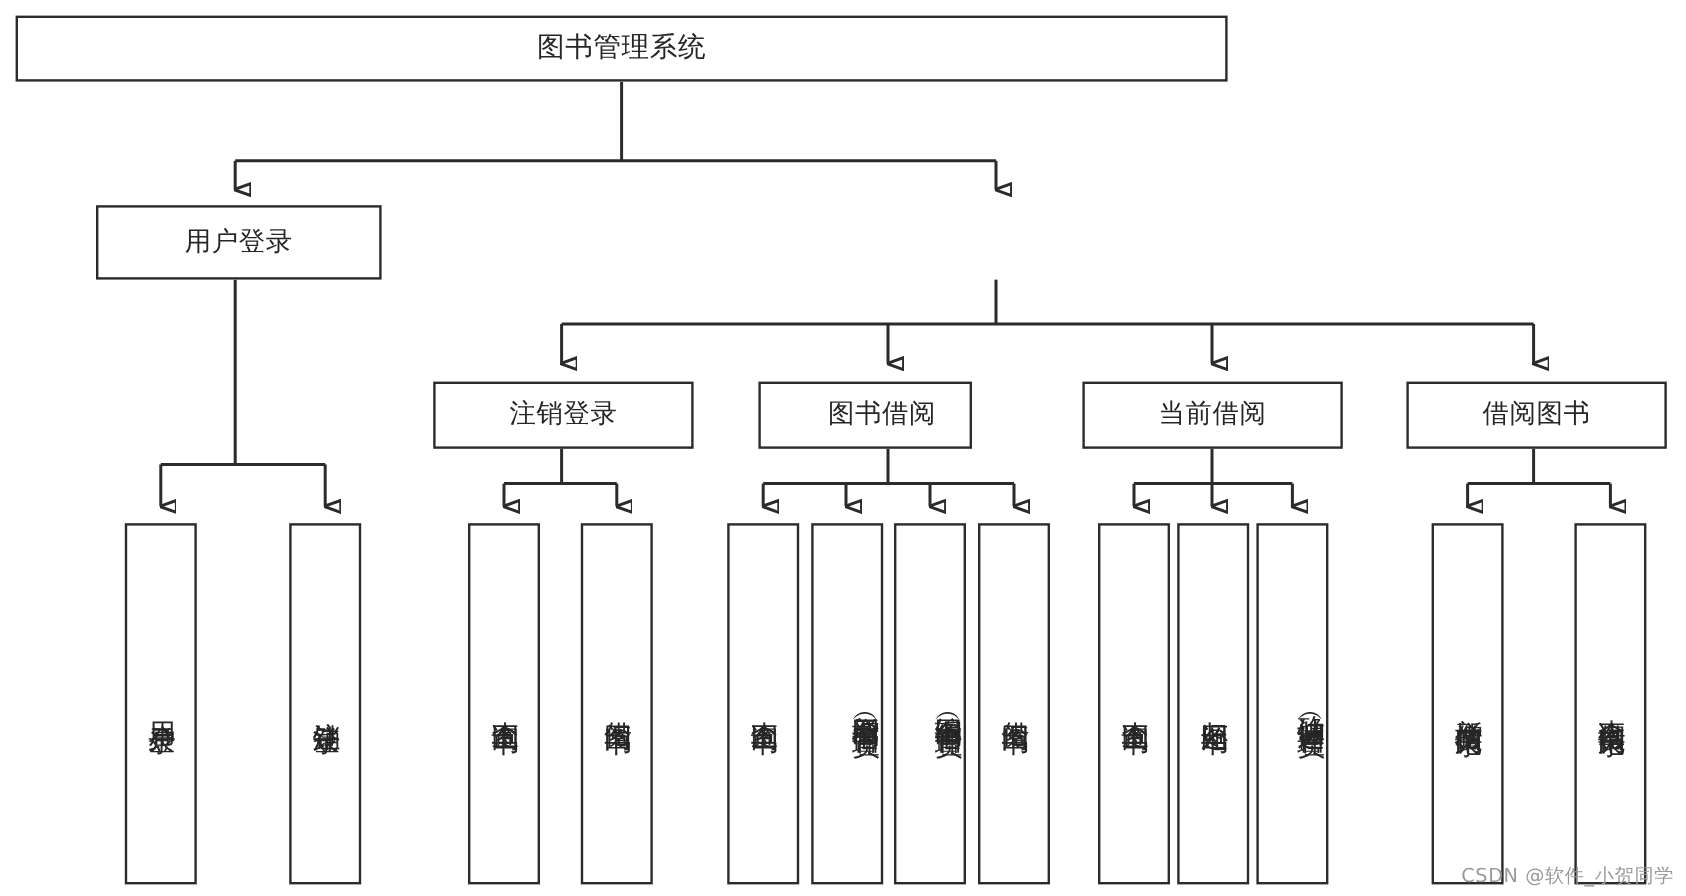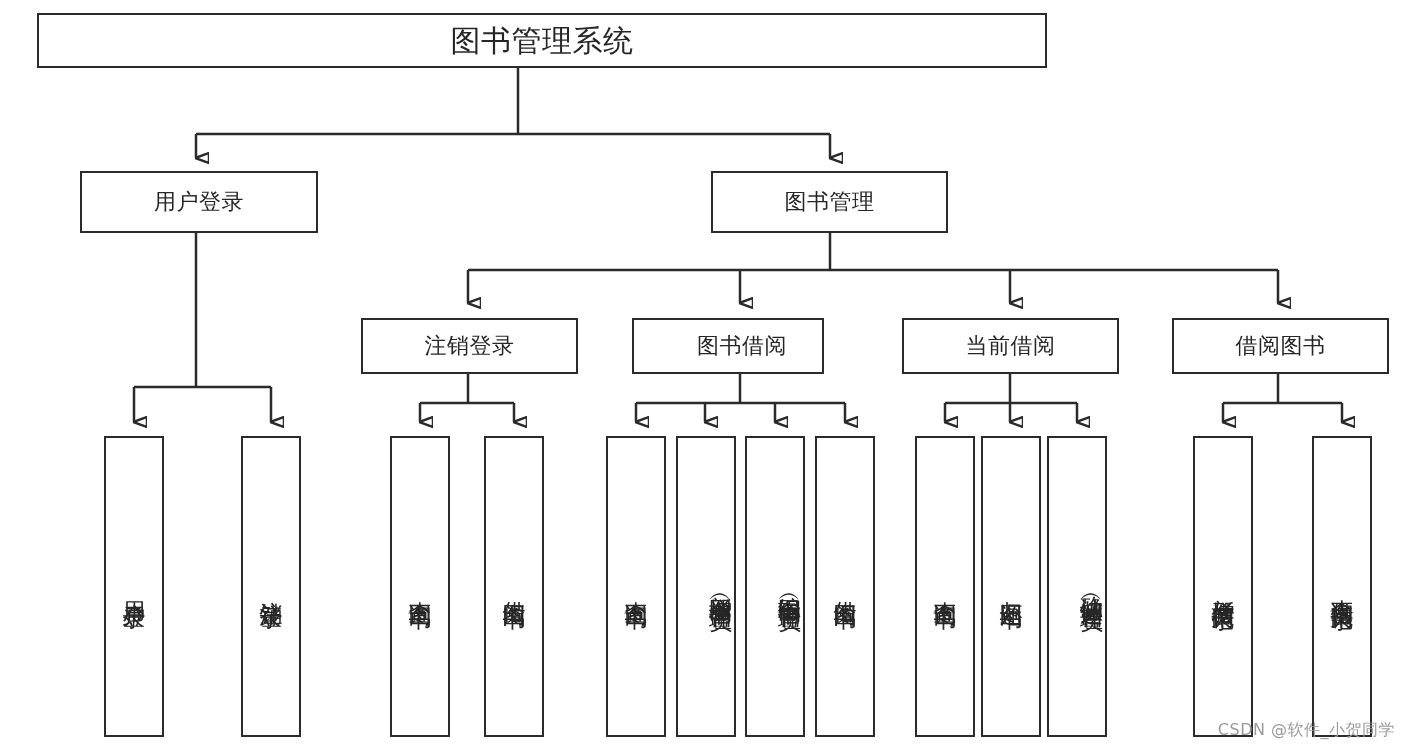--- a/index.html
+++ b/index.html
@@ -28,22 +28,21 @@
     color: #262626;
     line-height: 1.18;
   }
   
   .node.h {
     writing-mode: horizontal-tb;
     font-size: 22px;
     letter-spacing: 0.5px;
   }
   .node.root {
-    font-size: 30px;
-    margin-left: 24px;
+    font-size: 23px;
   }
   
   .node.v {
     writing-mode: vertical-rl;
     text-orientation: upright;
     font-size: 23px;
     letter-spacing: 2px;
     padding: 4px 0;
   }
   .node.v.topalign {
@@ -127,25 +126,24 @@
     <line x1="1278" y1="374" x2="1278" y2="403"></line>
     <line x1="1223" y1="403" x2="1342" y2="403"></line>
     <line x1="1223" y1="403" x2="1223" y2="422" marker-end="url(#ah)"></line>
     <line x1="1342" y1="403" x2="1342" y2="422" marker-end="url(#ah)"></line>
   </svg>
 
   <div class="node h root" style="left:13px; top:13px; width:1010px; height:55px;">图书管理系统</div>
 
   <div class="node h" style="left:80px; top:171px; width:238px; height:62px;">用户登录</div>
 
-  <div class="node h" style="left:711px; top:171px; width:237px; height:62px;">图书管理</div>
 
   <div class="node h" style="left:361px; top:318px; width:217px; height:56px;">注销登录</div>
 
-  <div class="node h" style="left:632px; top:318px; width:192px; height:56px;padding-left:28px;">图书借阅</div>
+  <div class="node h" style="left:632px; top:318px; width:178px; height:56px;padding-left:28px;">图书借阅</div>
 
   <div class="node h" style="left:902px; top:318px; width:217px; height:56px;">当前借阅</div>
 
   <div class="node h" style="left:1172px; top:318px; width:217px; height:56px;">借阅图书</div>
 
   <div class="node v" style="left:104px; top:436px; width:60px; height:301px;">用户登录</div>
 
   <div class="node v" style="left:241px; top:436px; width:60px; height:301px;">注销登录</div>
 
   <div class="node v" style="left:390px; top:436px; width:60px; height:301px;">查询图书</div>

